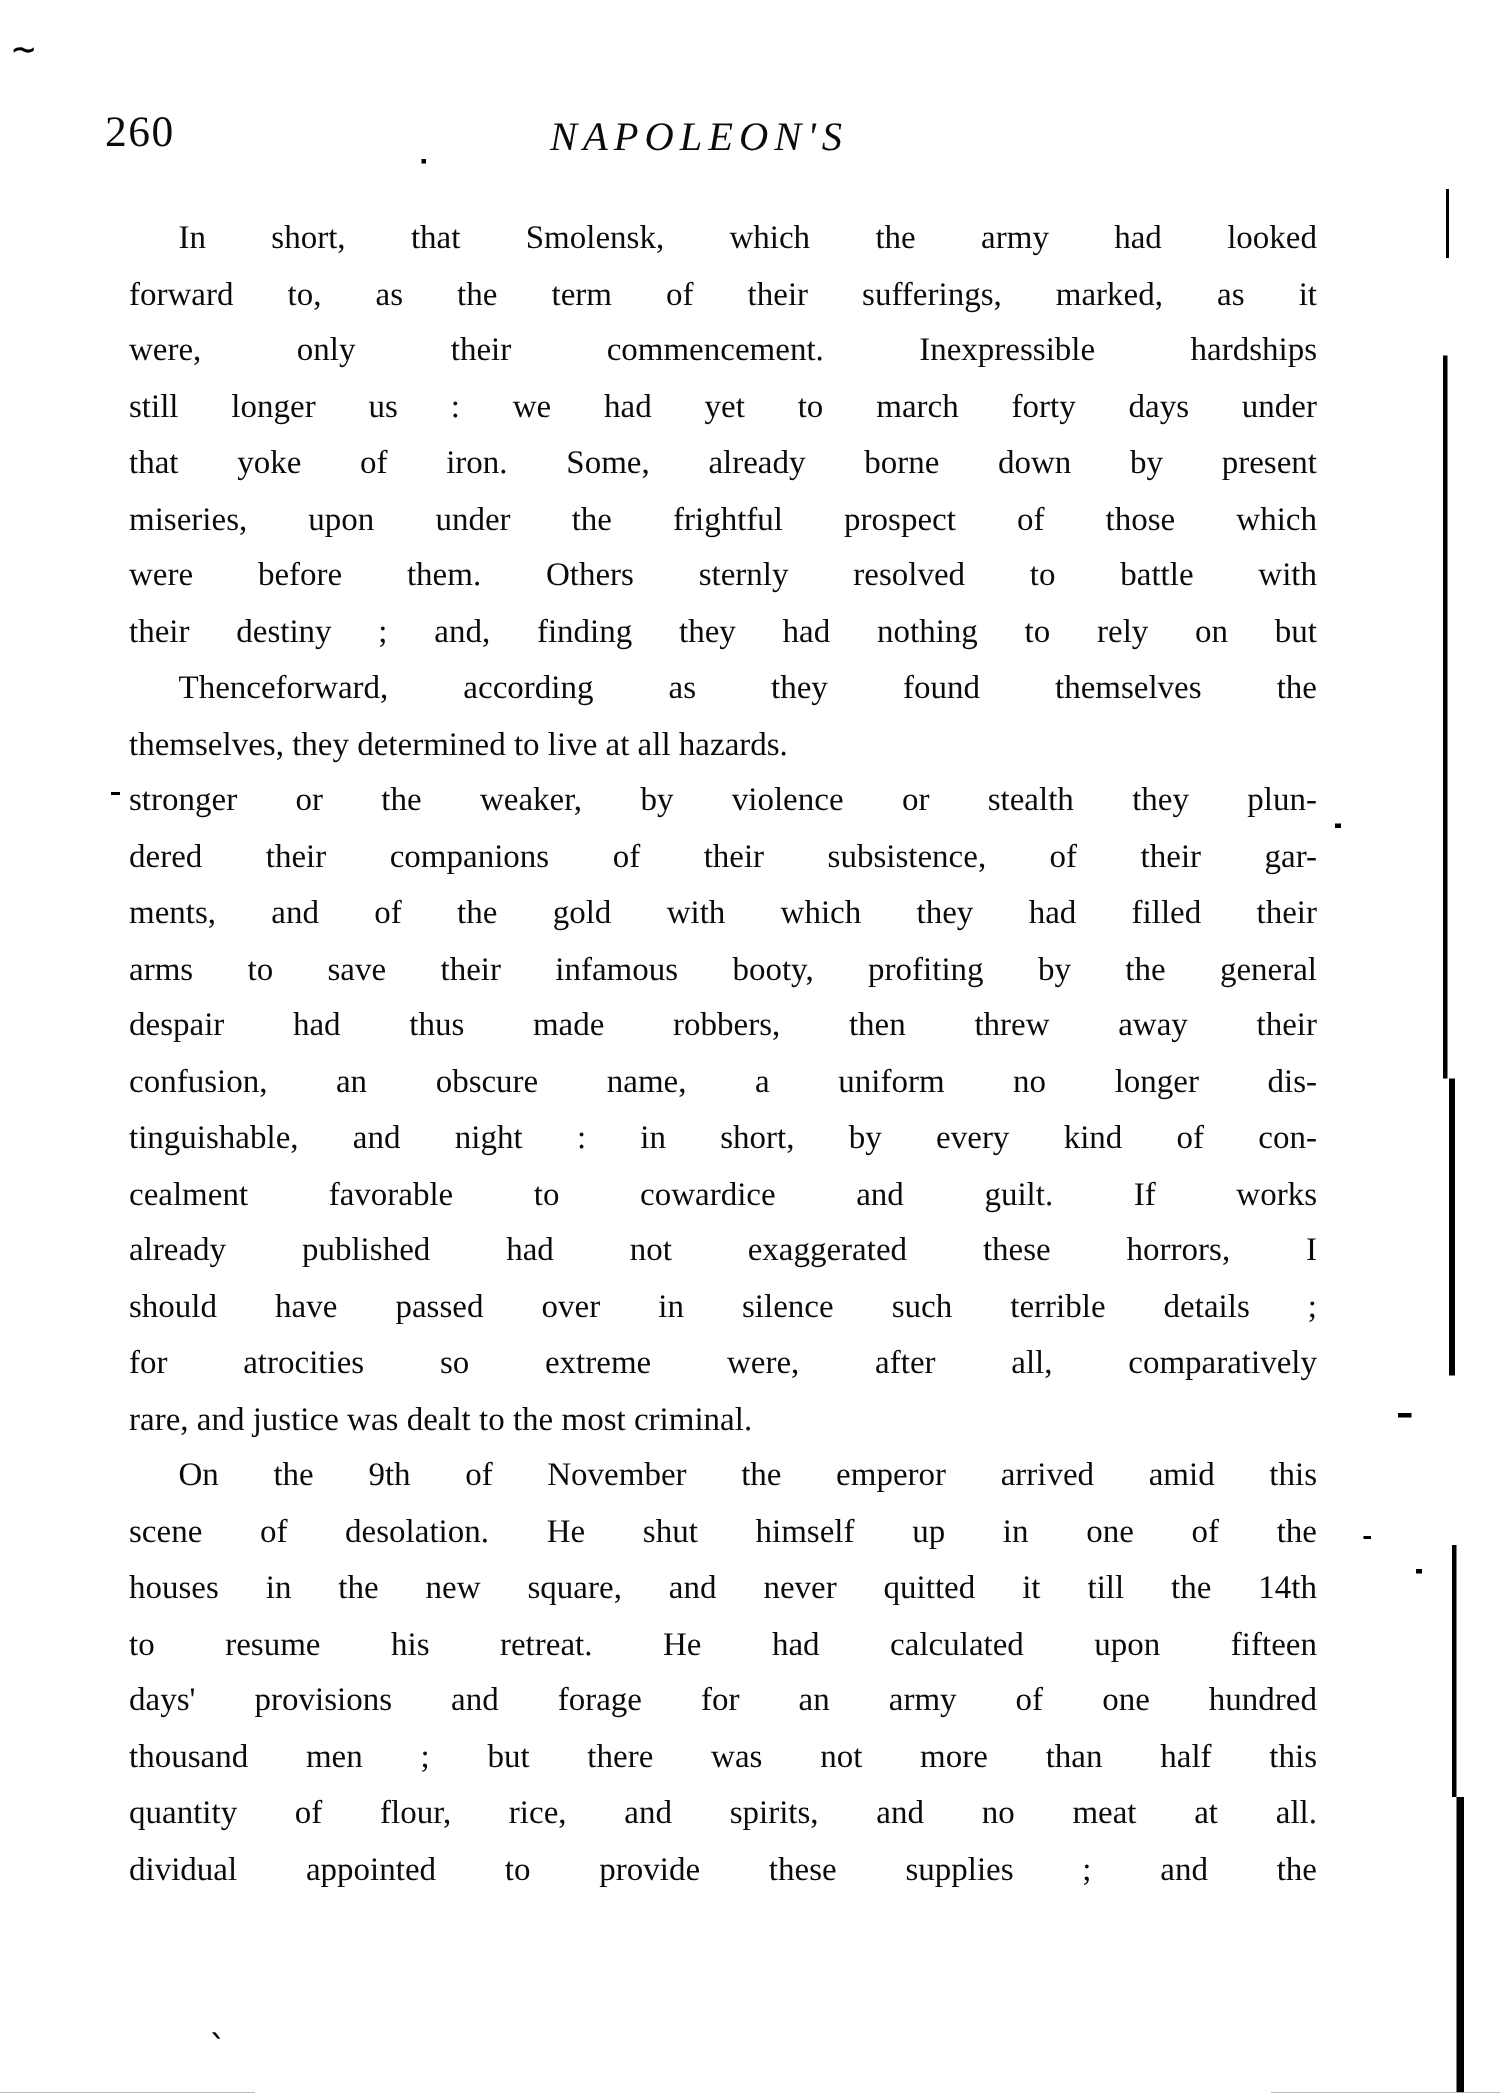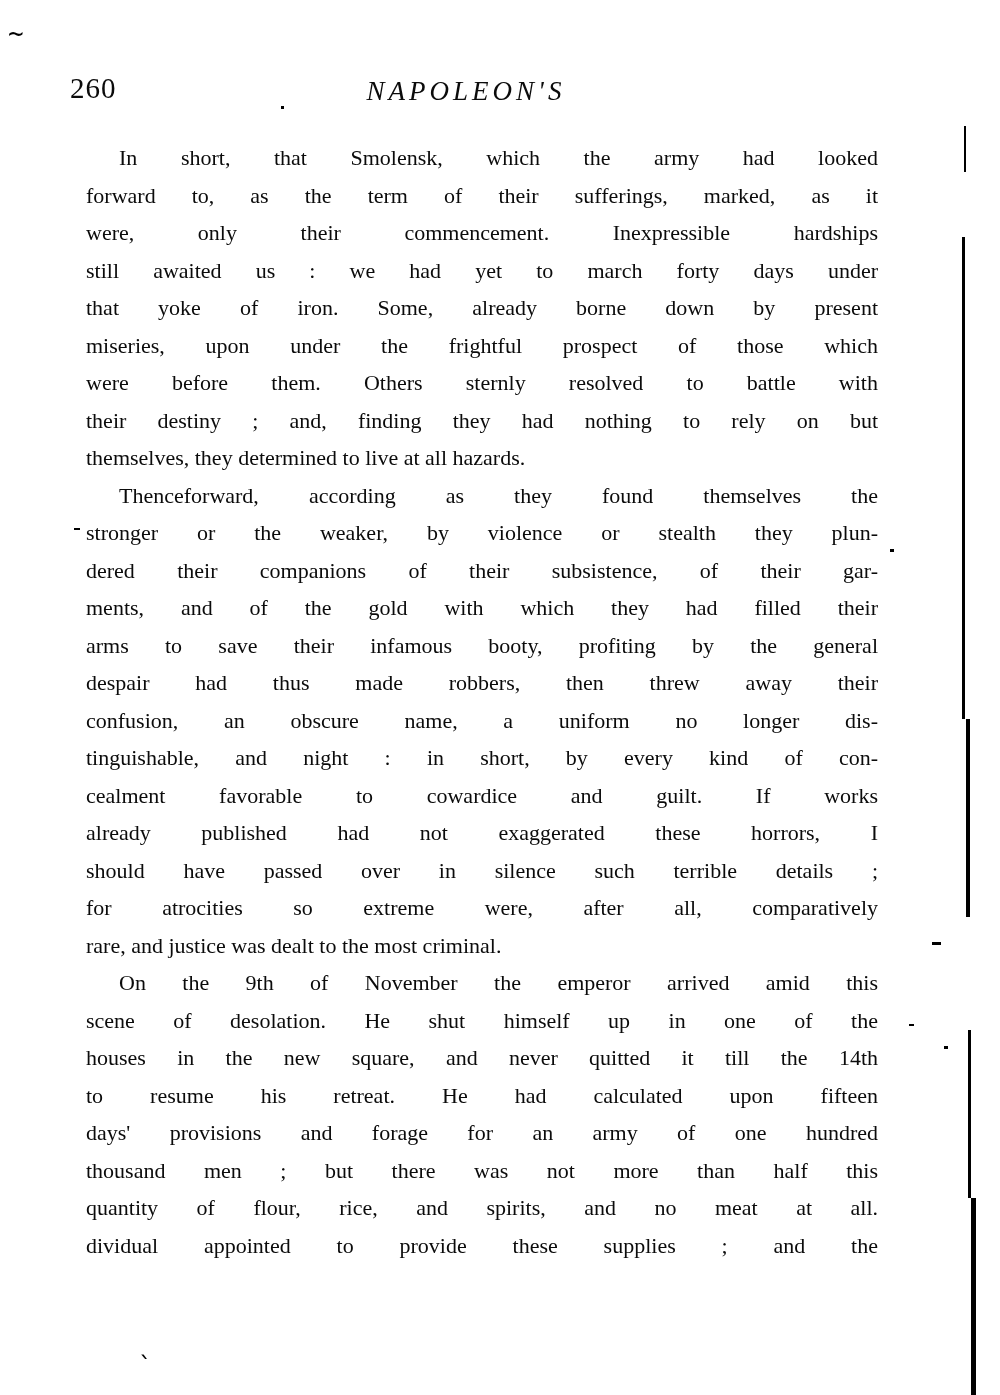--- a/index.html
+++ b/index.html
@@ -61,27 +61,27 @@
 
 <div class="page">
 
   <div class="folio">260</div>
   <div class="running-header">NAPOLEON'S</div>
 
   <div class="body-text">
       <div class="line first">In short, that Smolensk, which the army had looked</div>
       <div class="line">forward to, as the term of their sufferings, marked, as it</div>
       <div class="line">were, only their commencement.  Inexpressible hardships</div>
-      <div class="line">still awaited us : we had yet to march forty days under</div>
+      <div class="line">still longer us : we had yet to march forty days under</div>
       <div class="line">that yoke of iron.  Some, already borne down by present</div>
       <div class="line">miseries, upon under the frightful prospect of those which</div>
       <div class="line">were before them.  Others sternly resolved to battle with</div>
       <div class="line">their destiny ; and, finding they had nothing to rely on but</div>
+      <div class="line first">Thenceforward, according as they found themselves the</div>
       <div class="line endpara">themselves, they determined to live at all hazards.</div>
-      <div class="line first">Thenceforward, according as they found themselves the</div>
       <div class="line">stronger or the weaker, by violence or stealth they plun-</div>
       <div class="line">dered their companions of their subsistence, of their gar-</div>
       <div class="line">ments, and of the gold with which they had filled their</div>
       <div class="line">arms to save their infamous booty, profiting by the general</div>
       <div class="line">despair had thus made robbers, then threw away their</div>
       <div class="line">confusion, an obscure name, a uniform no longer dis-</div>
       <div class="line">tinguishable, and night : in short, by every kind of con-</div>
       <div class="line">cealment favorable to cowardice and guilt.  If works</div>
       <div class="line">already published had not exaggerated these horrors, I</div>
       <div class="line">should have passed over in silence such terrible details ;</div>

